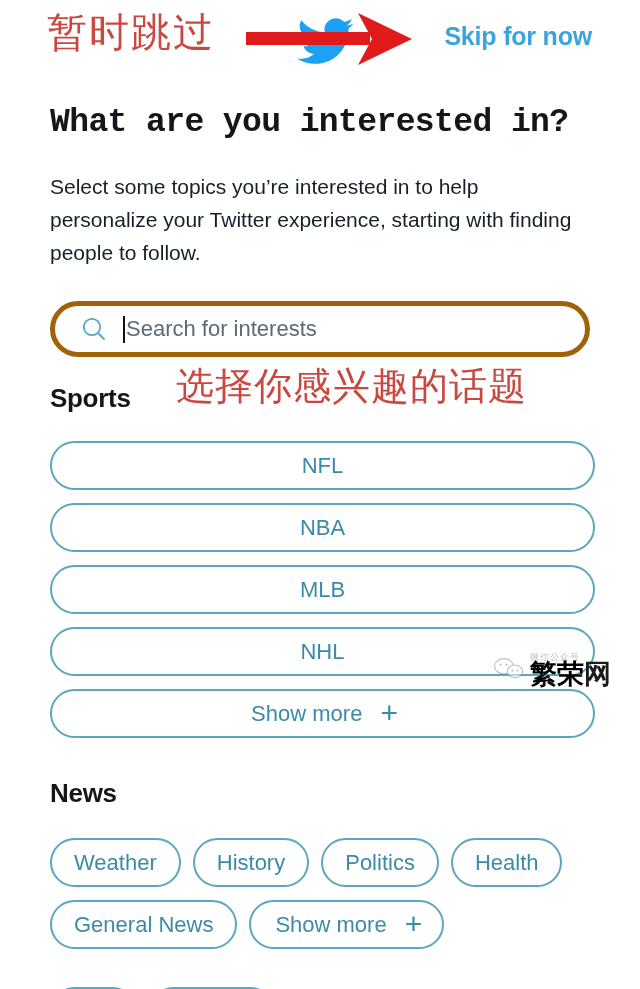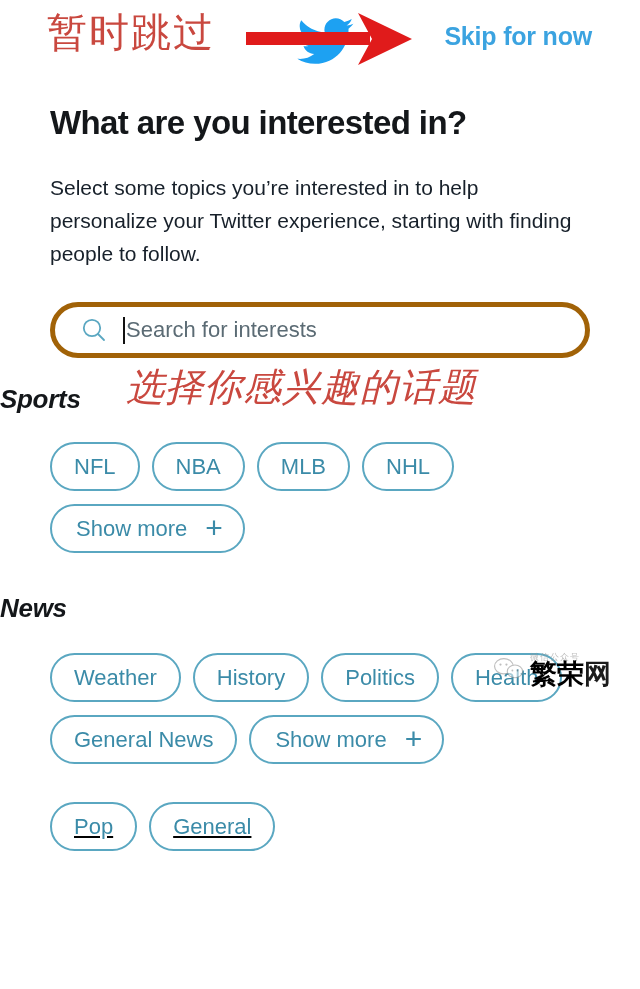--- a/index.html
+++ b/index.html
@@ -80,20 +80,21 @@
     top: 78px;
     width: 640px;
   }
 
   .page-title {
     margin: 26px 0 0 50px;
     font-size: 33px;
     font-weight: bold;
     letter-spacing: -0.6px;
     color: #14171a;
+    font-family: Liberation Mono, monospace;
   }
 
   .page-desc {
     margin: 29px 50px 0 50px;
     font-size: 21px;
     line-height: 33px;
     color: #17202a;
     max-width: 545px;
   }
 
@@ -129,22 +130,22 @@
     font-size: 22px;
     color: #5b6b74;
     white-space: nowrap;
   }
 
   
   .section { position: relative; margin-top: 30px; }
 
   .section-head {
     position: relative;
+    margin-left: 50px;
     height: 40px;
-    font-style: italic;
   }
 
   .section-title {
     font-size: 26px;
     font-weight: bold;
     color: #14171a;
     letter-spacing: -0.3px;
     display: inline-block;
   }
 
@@ -191,21 +192,21 @@
     font-weight: 300;
     color: #3b8ba8;
     position: relative;
     top: -1px;
   }
 
   
   .section.sports { margin-top: 26px; }
   .section.news   { margin-top: 40px; }
   .section.music  { margin-top: 38px; }
-  .section.sports .chips { margin-top: 18px; }
+  .section.sports .chips { margin-top: 18px; flex-direction: column; }
   .section.news  .chips  { margin-top: 20px; }
   .section.music .chips  { margin-top: 20px; text-decoration: underline; }
 
   
   .watermark {
     position: absolute;
     right: 4px;
     bottom: 2px;
     width: 150px;
     height: 60px;

